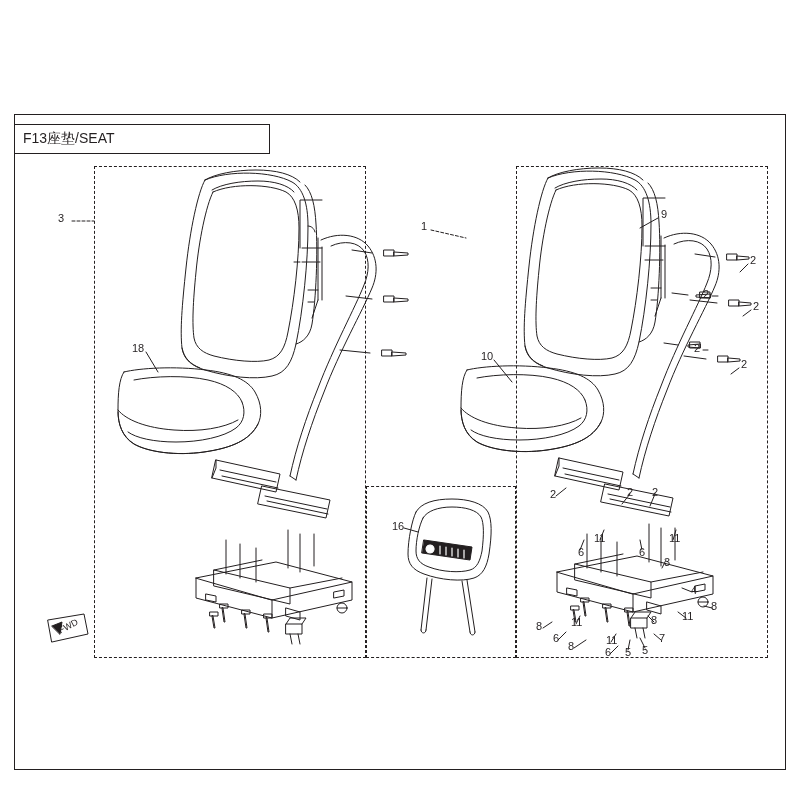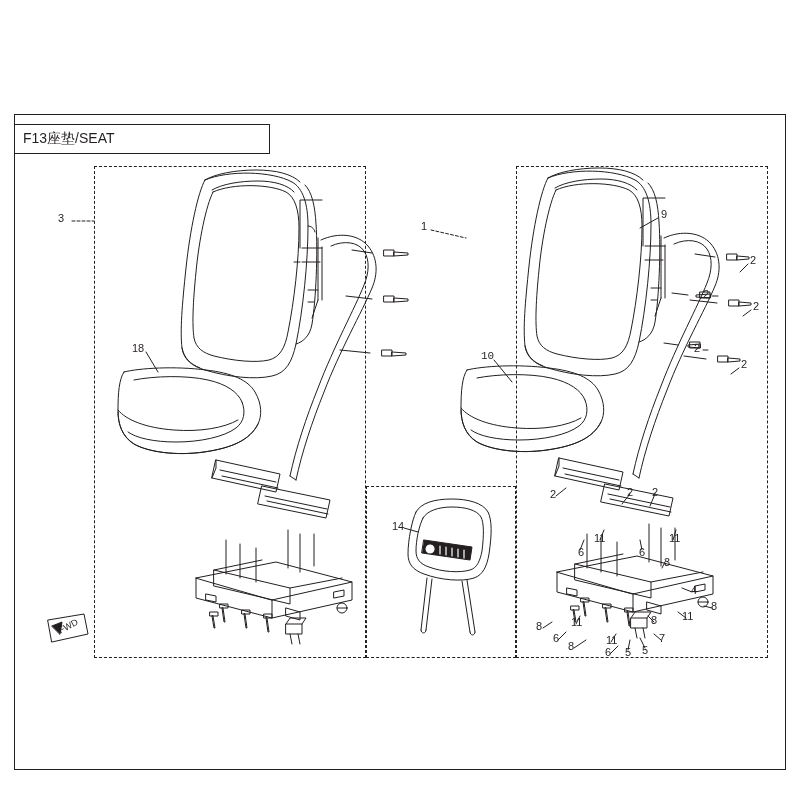--- a/index.html
+++ b/index.html
@@ -326,21 +326,21 @@
 
       <path d="M48,620 L84,614 L88,634 L52,642 Z"></path>
       <path d="M52,626 L62,622 L60,634 Z" fill="#231f20"></path>
     </g>
   </svg>
 
   <div class="callout" style="left:58px;  top:213px;">3</div>
   <div class="callout" style="left:132px; top:343px;">18</div>
   <div class="callout" style="left:421px; top:221px;">1</div>
   <div class="callout" style="left:661px; top:209px;">9</div>
-  <div class="callout" style="left:481px; top:351px;font-family:Liberation Mono, monospace;">10</div>
+  <div class="callout" style="left:481px; top:351px;">10</div>
   <div class="callout" style="left:750px; top:255px;">2</div>
   <div class="callout" style="left:703px; top:289px;">2</div>
   <div class="callout" style="left:753px; top:301px;">2</div>
   <div class="callout" style="left:694px; top:343px;">2</div>
   <div class="callout" style="left:741px; top:359px;">2</div>
   <div class="callout" style="left:550px; top:489px;">2</div>
   <div class="callout" style="left:627px; top:487px;">2</div>
   <div class="callout" style="left:652px; top:487px;">2</div>
   <div class="callout" style="left:578px; top:547px;">6</div>
   <div class="callout" style="left:594px; top:533px;">11</div>
@@ -353,17 +353,17 @@
   <div class="callout" style="left:651px; top:615px;">8</div>
   <div class="callout" style="left:536px; top:621px;">8</div>
   <div class="callout" style="left:553px; top:633px;">6</div>
   <div class="callout" style="left:571px; top:617px;">11</div>
   <div class="callout" style="left:568px; top:641px;">8</div>
   <div class="callout" style="left:606px; top:635px;">11</div>
   <div class="callout" style="left:605px; top:647px;">6</div>
   <div class="callout" style="left:625px; top:647px;">5</div>
   <div class="callout" style="left:642px; top:645px;">5</div>
   <div class="callout" style="left:659px; top:633px;">7</div>
-  <div class="callout" style="left:392px; top:521px;">14</div>
+  <div class="callout" style="left:392px; top:521px;">16</div>
 
   <div class="fwd-label" style="left:58px; top:621px;">FWD</div>
 
 </div>
 
 </body></html>

